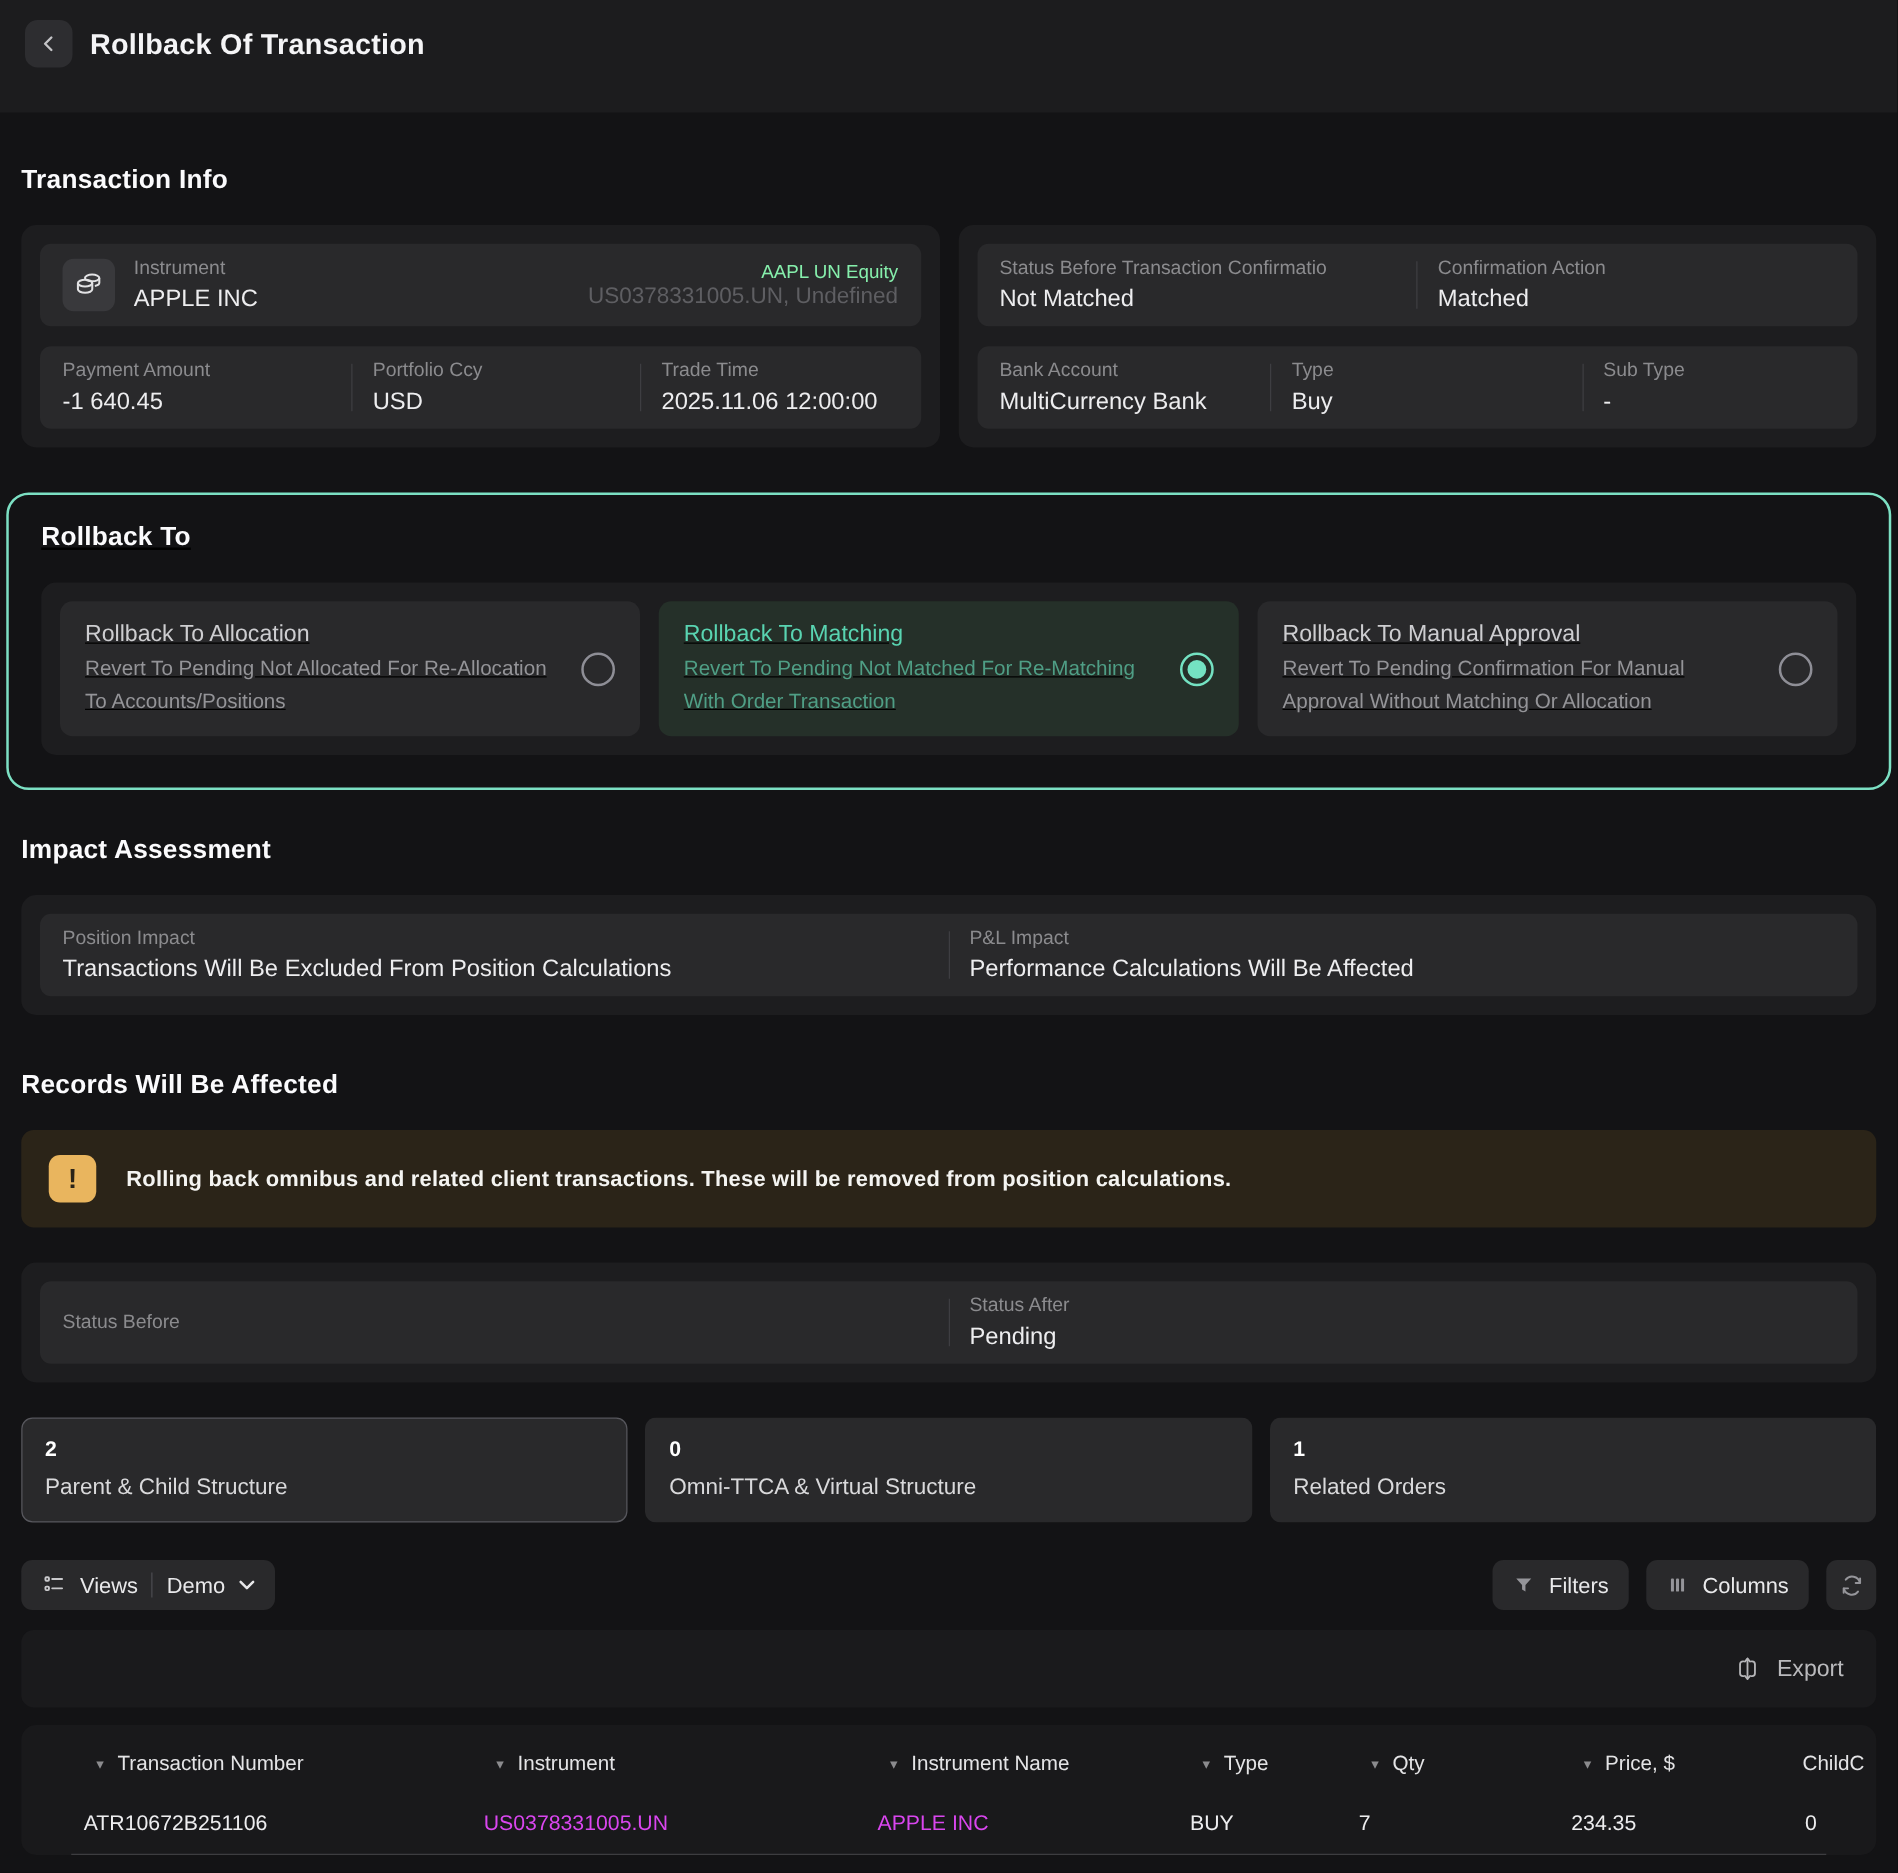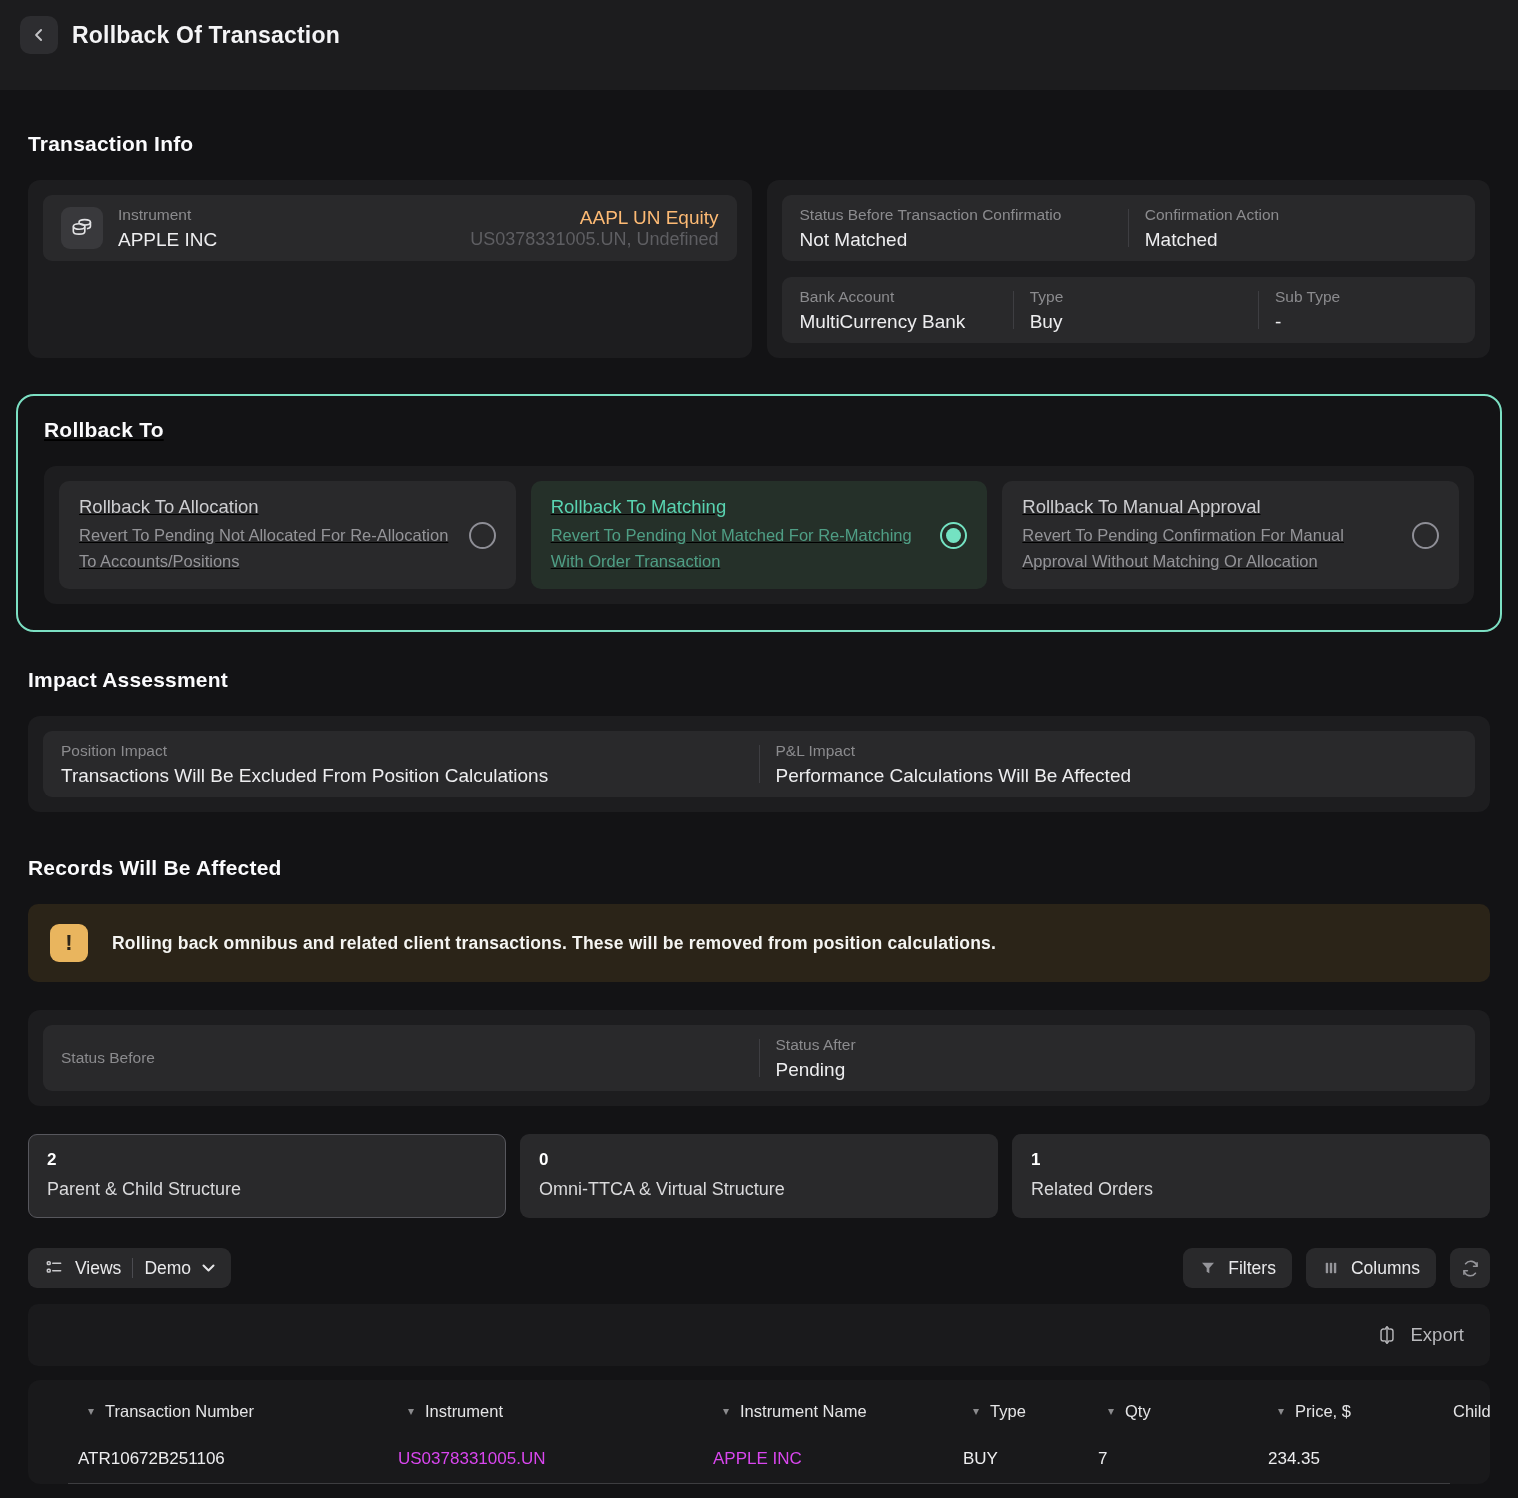--- a/index.html
+++ b/index.html
@@ -5,38 +5,38 @@
   * { margin:0; padding:0; box-sizing:border-box; }
   html,body { background:#0f0f10; }
   body { width:1518px; height:1498px; font-family:"Liberation Sans", sans-serif; overflow:hidden; }
   .page { width:1518px; height:1498px; background:#131315; display:flex; flex-direction:column; }
 
   
   .topbar { height:90px; background:#1c1c1e; padding:16px 20px 0; display:flex; align-items:flex-start; gap:14px; flex-shrink:0; }
   .back-btn { width:38px; height:38px; background:#2d2d30; border-radius:10px; display:flex; align-items:center; justify-content:center; cursor:pointer; flex-shrink:0; }
   .page-title { font-size:23px; font-weight:700; color:#f4f4f6; letter-spacing:.2px; line-height:38px; }
 
-  .content { padding:0 28px; flex:1; }
+  .content { padding:0 17px; flex:1; }
   .section-heading { font-size:21px; font-weight:700; color:#fbfbfd; letter-spacing:.2px; }
   .h-ti { margin:42px 0 24px; }
   .h-ia { margin:36px 0 24px; }
   .h-ra { margin:44px 0 24px; }
 
   
   .info-grid { display:flex; gap:15px; }
   .panel { background:#1d1d1f; border-radius:12px; padding:15px; flex:1; min-width:0; display:flex; flex-direction:column; gap:16px; }
   .field-card { background:#29292b; border-radius:9px; padding:10px 18px; display:flex; align-items:center; min-height:66px; }
   .field { display:flex; flex-direction:column; gap:5px; flex:1; min-width:0; }
   .field-label { color:#8b8b8e; font-size:15.5px; white-space:nowrap; overflow:hidden; }
   .field-value { color:#ededef; font-size:19px; white-space:nowrap; overflow:hidden; }
   .vdiv { width:1px; background:#3e3e42; align-self:stretch; margin:4px 16px; flex-shrink:0; }
 
   .icon-box { width:42px; height:42px; background:#39393c; border-radius:9px; display:flex; align-items:center; justify-content:center; margin-right:15px; flex-shrink:0; }
   .right-block { text-align:right; flex-shrink:0; margin-left:12px; }
-  .right-primary { color:#fdba74; font-size:19px; margin-bottom:0; }
+  .right-primary { color:#86efac; font-size:15px; margin-bottom:0; }
   .right-secondary { color:#5e5e62; font-size:18px; }
 
   
   .rollback-box { border:2px solid #7ce0c3; border-radius:18px; margin:36px -12px 0; padding:22px 26px 26px;text-decoration:underline; }
   .rollback-box .section-heading { margin-bottom:24px; }
   .options-panel { background:#1d1d1f; border-radius:12px; padding:15px; display:flex; gap:15px; }
   .option-card { flex:1; min-width:0; background:#29292b; border-radius:10px; padding:15px 20px; display:flex; gap:14px; align-items:center; cursor:pointer; }
   .option-card.selected { background:#253029; }
   .option-text { flex:1; min-width:0; }
   .option-title { font-size:18.5px; color:#cdcdd0; margin-bottom:5px; }
@@ -119,20 +119,36 @@
               <path d="M4 10.6v4.6c0 1.4 2.37 2.5 5.3 2.5s5.3-1.1 5.3-2.5v-4.6"></path>
             </svg>
           </div>
           <div class="field">
             <div class="field-label">Instrument</div>
             <div class="field-value">APPLE INC</div>
           </div>
           <div class="right-block">
             <div class="right-primary">AAPL UN Equity</div>
             <div class="right-secondary">US0378331005.UN, Undefined</div>
+          </div>
+        </div>
+        <div class="field-card">
+          <div class="field" style="flex:1.25">
+            <div class="field-label">Payment Amount</div>
+            <div class="field-value">-1 640.45</div>
+          </div>
+          <div class="vdiv"></div>
+          <div class="field" style="flex:1.15">
+            <div class="field-label">Portfolio Ccy</div>
+            <div class="field-value">USD</div>
+          </div>
+          <div class="vdiv"></div>
+          <div class="field" style="flex:1.1">
+            <div class="field-label">Trade Time</div>
+            <div class="field-value">2025.11.06 12:00:00</div>
           </div>
         </div>
       </div>
 
       <div class="panel">
         <div class="field-card">
           <div class="field">
             <div class="field-label">Status Before Transaction Confirmatio</div>
             <div class="field-value">Not Matched</div>
           </div>

